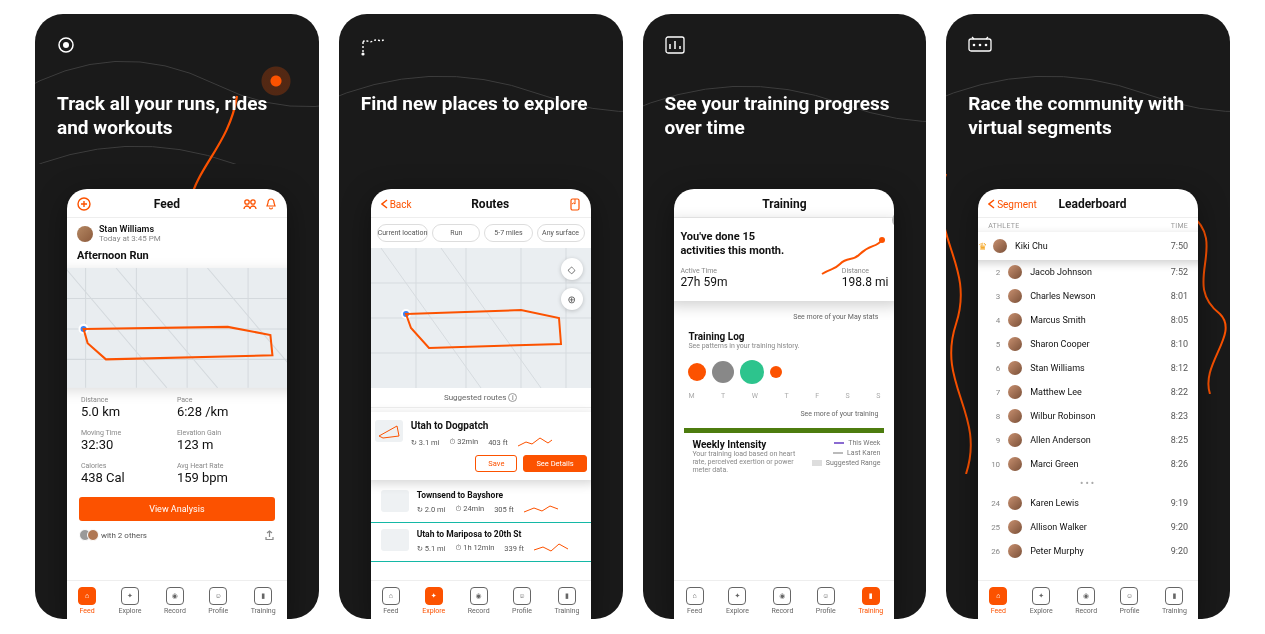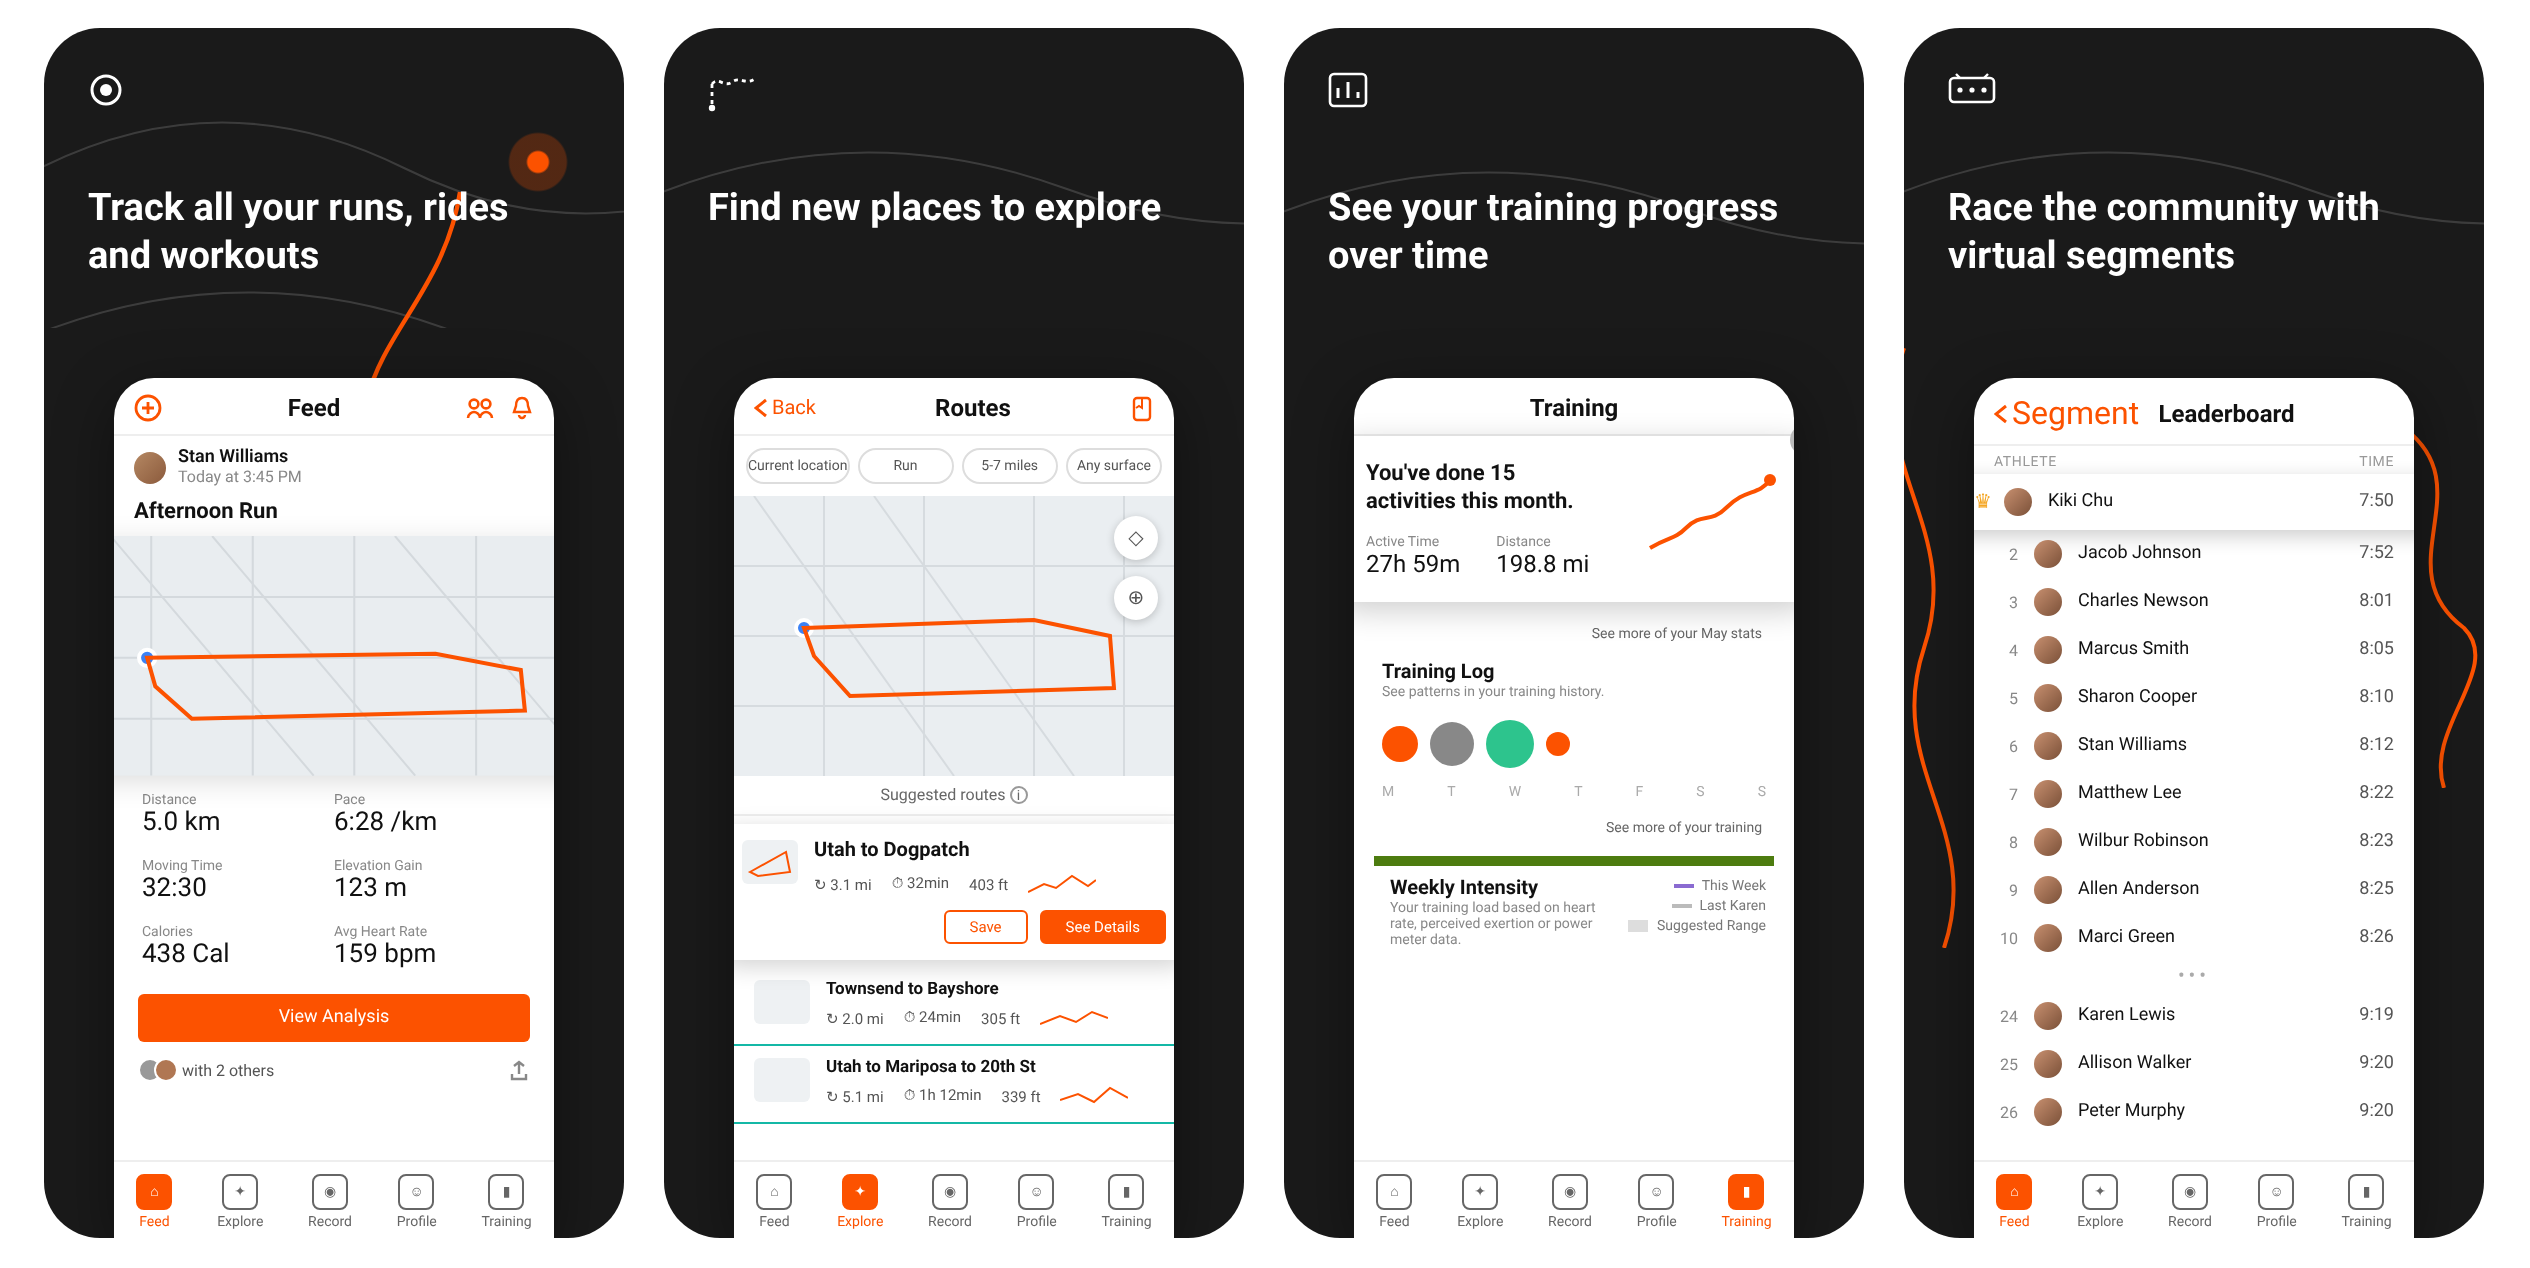--- a/index.html
+++ b/index.html
@@ -1,17 +1,17 @@
 <!DOCTYPE html>
 <html><head>
 <meta charset="utf-8">
 <style>
   *{box-sizing:border-box;margin:0;padding:0;font-family:-apple-system,BlinkMacSystemFont,"Segoe UI",Roboto,Helvetica,Arial,sans-serif;}
   body{background:#fff;width:1265px;height:634px;overflow:hidden;}
-  .stage{display:flex;gap:20px;padding:14px 22px;}
+  .stage{display:flex;gap:20px;padding:14px 35px;}
   .card{width:290px;height:605px;background:#1a1a1a;border-radius:28px;position:relative;color:#fff;overflow:hidden;}
   .card svg.topo{position:absolute;inset:0;opacity:.15;}
   .headline{position:absolute;top:78px;left:22px;right:22px;font-size:19px;font-weight:700;line-height:1.25;}
   .hero-icon{position:absolute;top:22px;left:22px;color:#fff;}
   .phone{position:absolute;left:50%;transform:translateX(-50%);bottom:0;width:220px;height:430px;background:#fff;border-radius:20px 20px 0 0;color:#111;box-shadow:0 8px 30px rgba(0,0,0,.4);overflow:hidden;display:flex;flex-direction:column;}
   
   .ph-head{display:flex;align-items:center;justify-content:space-between;padding:8px 10px 6px;border-bottom:1px solid #eee;}
   .ph-head .title{font-size:12px;font-weight:700;}
   .ic{display:inline-flex;align-items:center;justify-content:center;}
   .orange{color:#fc5200;justify-content:center;}
@@ -49,21 +49,21 @@
   .btn-s{font-size:7.5px;padding:3px 12px;border-radius:3px;border:1px solid #fc5200;color:#fc5200;}
   .btn-p{font-size:7.5px;padding:3px 12px;border-radius:3px;background:#fc5200;color:#fff;border:1px solid #fc5200;}
   .route-row{display:flex;gap:8px;padding:6px 10px;border-bottom:1px solid #14b8a6;align-items:flex-start;}
   .route-thumb{width:28px;height:22px;background:#eef1f3;border-radius:3px;flex-shrink:0;position:relative;}
   .route-row .info{flex:1;}
   .route-row .name{font-size:8.5px;font-weight:700;margin-bottom:2px;}
   .spark{width:34px;height:14px;}
   
   .train-card{margin:0 -18px 10px;background:#fff;border-radius:8px;box-shadow:0 4px 16px rgba(0,0,0,.2);padding:12px 14px;position:relative;}
   .train-title{font-size:11px;font-weight:700;line-height:1.3;margin-bottom:8px;max-width:110px;}
-  .train-stats{display:flex;gap:18px;}
+  .train-stats{display:flex;gap:18px;justify-content:space-between;}
   .ts .lab{font-size:7px;color:#888;}
   .ts .val{font-size:12px;}
   .train-spark{position:absolute;right:12px;top:18px;width:70px;height:42px;}
   .train-link{text-align:right;font-size:7px;color:#666;padding:2px 6px 10px;}
   .section-t{font-size:10px;font-weight:700;padding:0 4px;}
   .section-s{font-size:7px;color:#888;padding:0 4px 6px;}
   .bubbles{display:flex;gap:6px;padding:4px 4px;align-items:center;}
   .bub{width:18px;height:18px;border-radius:50%;}
   .days{display:flex;justify-content:space-between;font-size:7px;color:#aaa;padding:4px 4px 8px;}
   .wk{padding:6px 4px;border-top:5px solid #4d7c0f;}
@@ -451,21 +451,21 @@
           <rect x="1" y="3" width="22" height="12" rx="2" stroke="#fff" fill="none" stroke-width="1.3"></rect>
           <circle cx="6" cy="9" r="1.3" fill="#fff"></circle>
           <circle cx="12" cy="9" r="1.3" fill="#fff"></circle>
           <circle cx="18" cy="9" r="1.3" fill="#fff"></circle>
           <path d="M4 1l2 2M20 1l-2 2" stroke="#fff" stroke-width="1.2"></path>
         </svg></span>
   <div class="headline">Race the community with virtual segments</div>
 
   <div class="phone">
     <div class="ph-head">
-      <span class="orange" style="font-size:16px;display:flex;align-items:center;gap:2px">
+      <span class="orange" style="font-size:10px;display:flex;align-items:center;gap:2px">
             <svg width="7" height="10">
               <path d="M6 1 1 5l5 4" stroke="currentColor" fill="none" stroke-width="1.5"></path>
             </svg>
             <span>Segment</span>
           </span>
       <span class="title">Leaderboard</span>
       <span style="width:40px"></span>
     </div>
     <div class="lb-sub">
       <span>Athlete</span>

